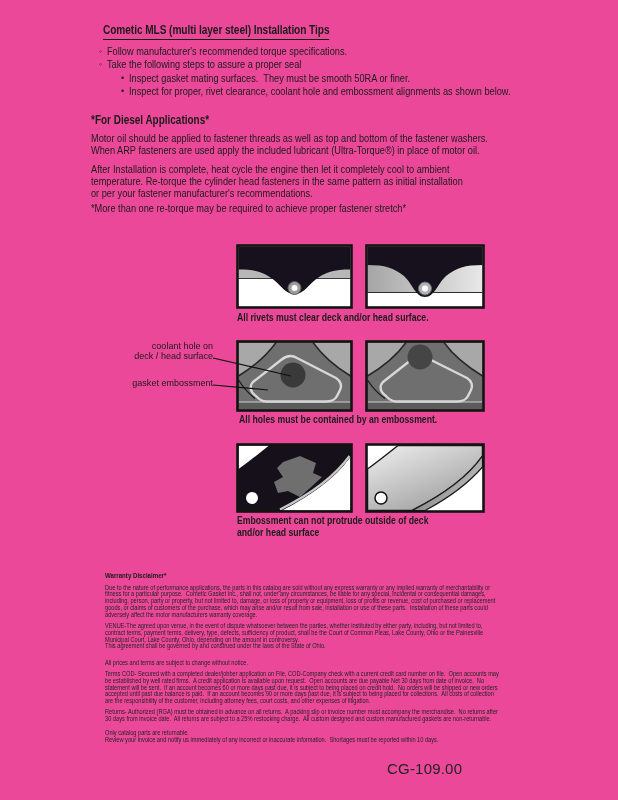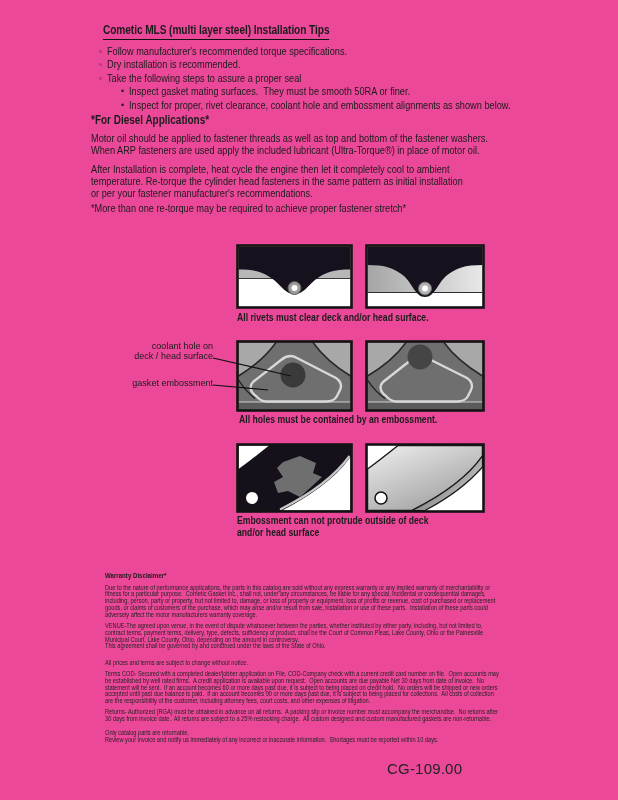--- a/index.html
+++ b/index.html
@@ -37,21 +37,20 @@
 </style>
 </head>
 <body>
 
 <div class="page">
 
   <div class="abs title">Cometic MLS (multi layer steel) Installation Tips</div>
 
   <div class="abs bullets">
     <div class="bullet-row"><span class="marker">◦</span><span class="btext">Follow manufacturer's recommended torque specifications.</span></div>
-    <div class="bullet-row"><span class="marker">◦</span><span class="btext">Dry installation is recommended.</span></div>
     <div class="bullet-row"><span class="marker">◦</span><span class="btext">Take the following steps to assure a proper seal</span></div>
     <div class="bullet-row sub"><span class="marker solid">•</span><span class="btext">Inspect gasket mating surfaces.  They must be smooth 50RA or finer.</span></div>
     <div class="bullet-row sub"><span class="marker solid">•</span><span class="btext">Inspect for proper, rivet clearance, coolant hole and embossment alignments as shown below.</span></div>
   </div>
 
   <div class="abs diesel-heading">*For Diesel Applications*</div>
   <div class="abs body-para pre cx" style="top:133px;">Motor oil should be applied to fastener threads as well as top and bottom of the fastener washers.
 When ARP fasteners are used apply the included lubricant (Ultra-Torque®) in place of motor oil.</div>
   <div class="abs body-para pre cx" style="top:164px;">After Installation is complete, heat cycle the engine then let it completely cool to ambient
 temperature. Re-torque the cylinder head fasteners in the same pattern as initial installation

